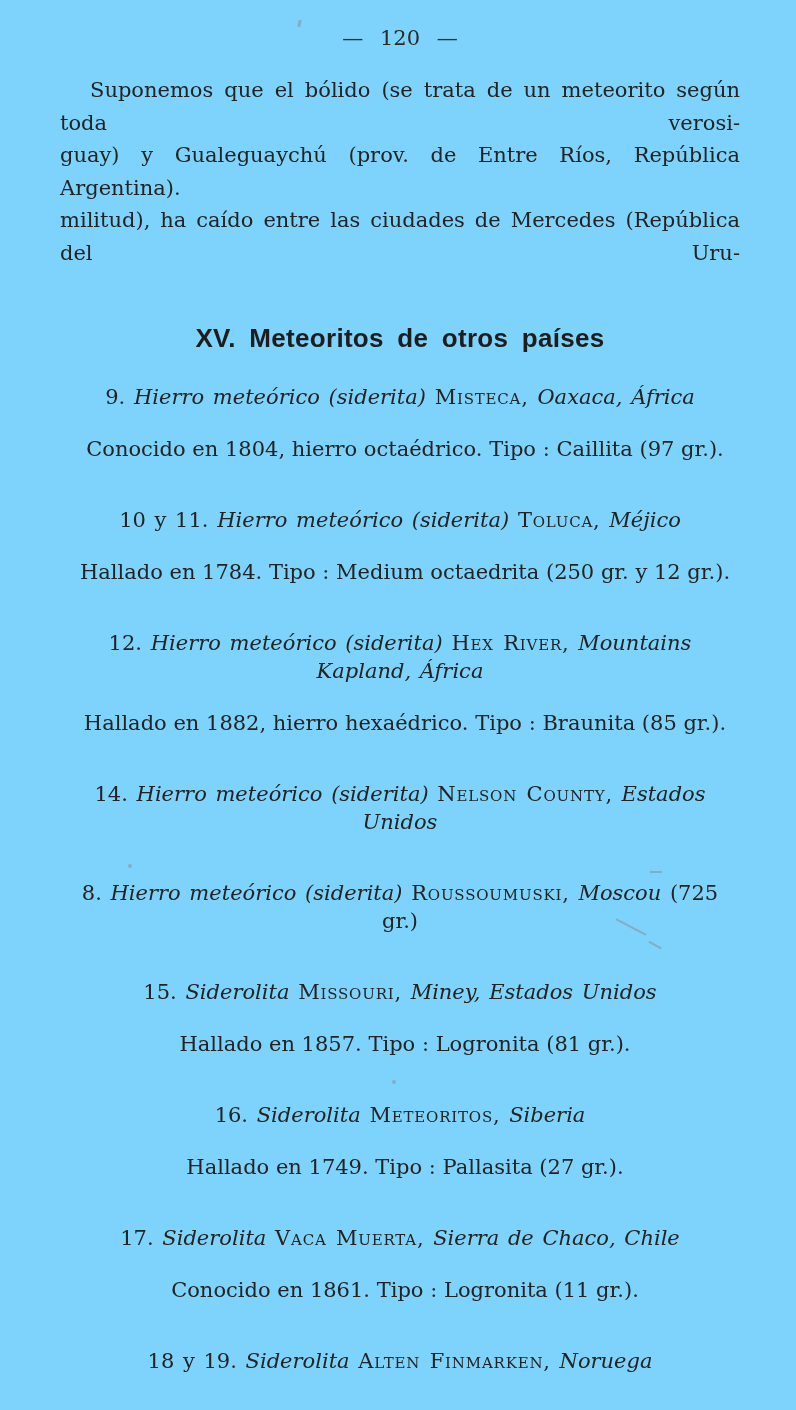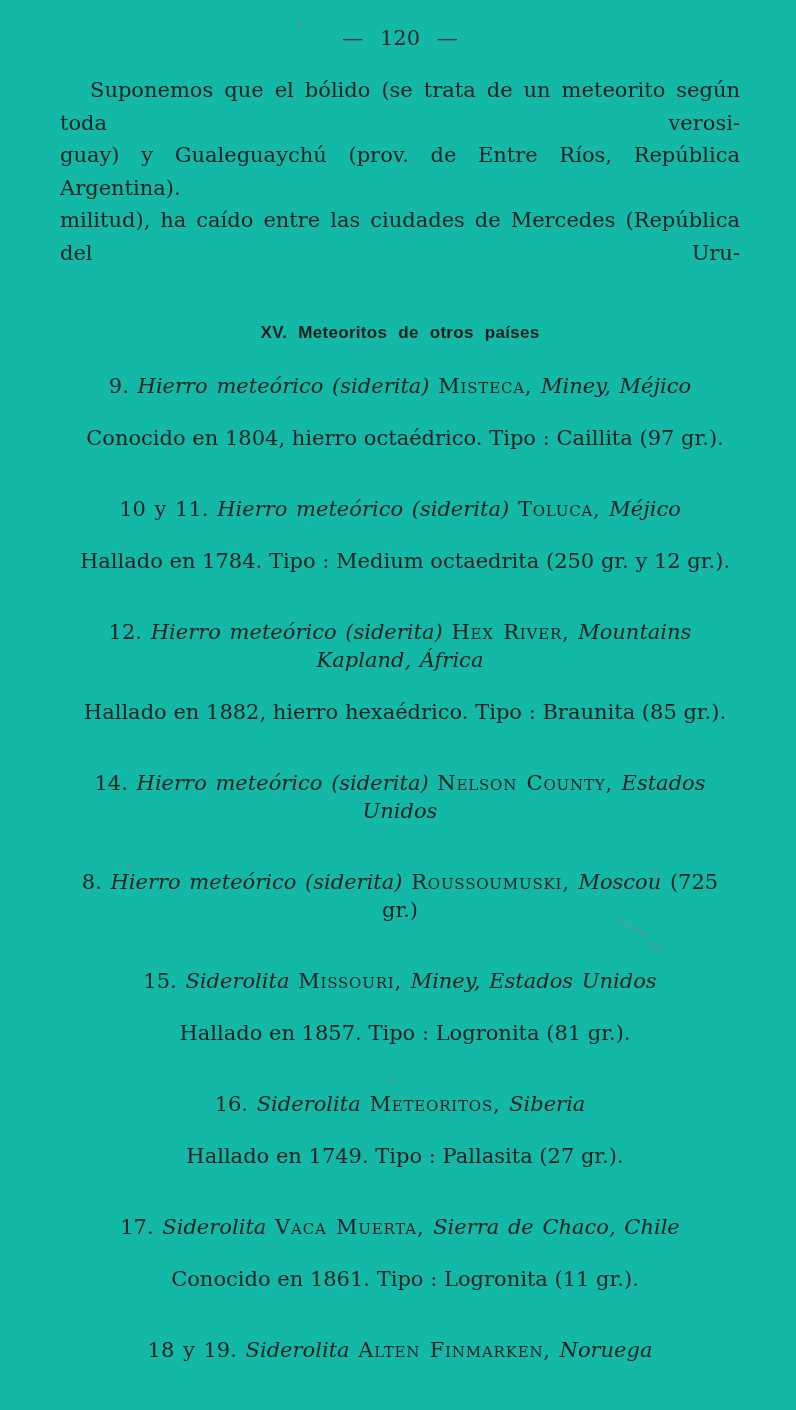--- a/index.html
+++ b/index.html
@@ -1,21 +1,21 @@
 <!DOCTYPE html>
 <html><head>
 <meta charset="utf-8">
 <style>
   html,body{margin:0;padding:0;background:#fbfbf9;}
   .page{
     position:relative;
     width:796px;height:1410px;
     box-sizing:border-box;
     padding:26px 56px 0 60px;
-    background:#14b8a6;
+    background:#7dd3fc;
     color:#232323;
     font-family:"DejaVu Serif", serif;
     font-size:21px;
     overflow:hidden;
   }
   .page-number{
     text-align:center;
     word-spacing:10px;
     margin-bottom:24px;
     color:#2a2a2a;
@@ -25,21 +25,21 @@
     display:block;
     line-height:32.5px;
     text-align:justify;
     text-align-last:justify;
   }
   .intro-line.first{text-indent:30px;}
   .intro-line.last{text-align-last:left;}
   .section-heading{
     font-family:"Liberation Sans", sans-serif;
     font-weight:700;
-    font-size:17px;
+    font-size:26px;
     letter-spacing:0.3px;
     word-spacing:6px;
     text-align:center;
     color:#1d1d1d;
     margin:54px 0 0 0;
   }
   .entries{margin-top:29px;}
   .entry{margin-bottom:43px;}
   .entry-title{
     text-align:center;
@@ -81,21 +81,21 @@
 
   <h2 class="section-heading">XV. Meteoritos de otros países</h2>
 
   <section class="entries">
 
     <article class="entry">
       <div class="entry-title">
         <span class="entry-num">9.</span>
         <span class="entry-cat">Hierro meteórico (siderita)</span>
         <span class="entry-name">Misteca,</span>
-        <span class="entry-loc">Miney, Méjico</span>
+        <span class="entry-loc">Oaxaca, África</span>
       </div>
       <div class="entry-detail">Conocido en 1804, hierro octaédrico. Tipo : Caillita (97 gr.).</div>
     </article>
 
     <article class="entry">
       <div class="entry-title">
         <span class="entry-num">10 y 11.</span>
         <span class="entry-cat">Hierro meteórico (siderita)</span>
         <span class="entry-name">Toluca,</span>
         <span class="entry-loc">Méjico</span>

